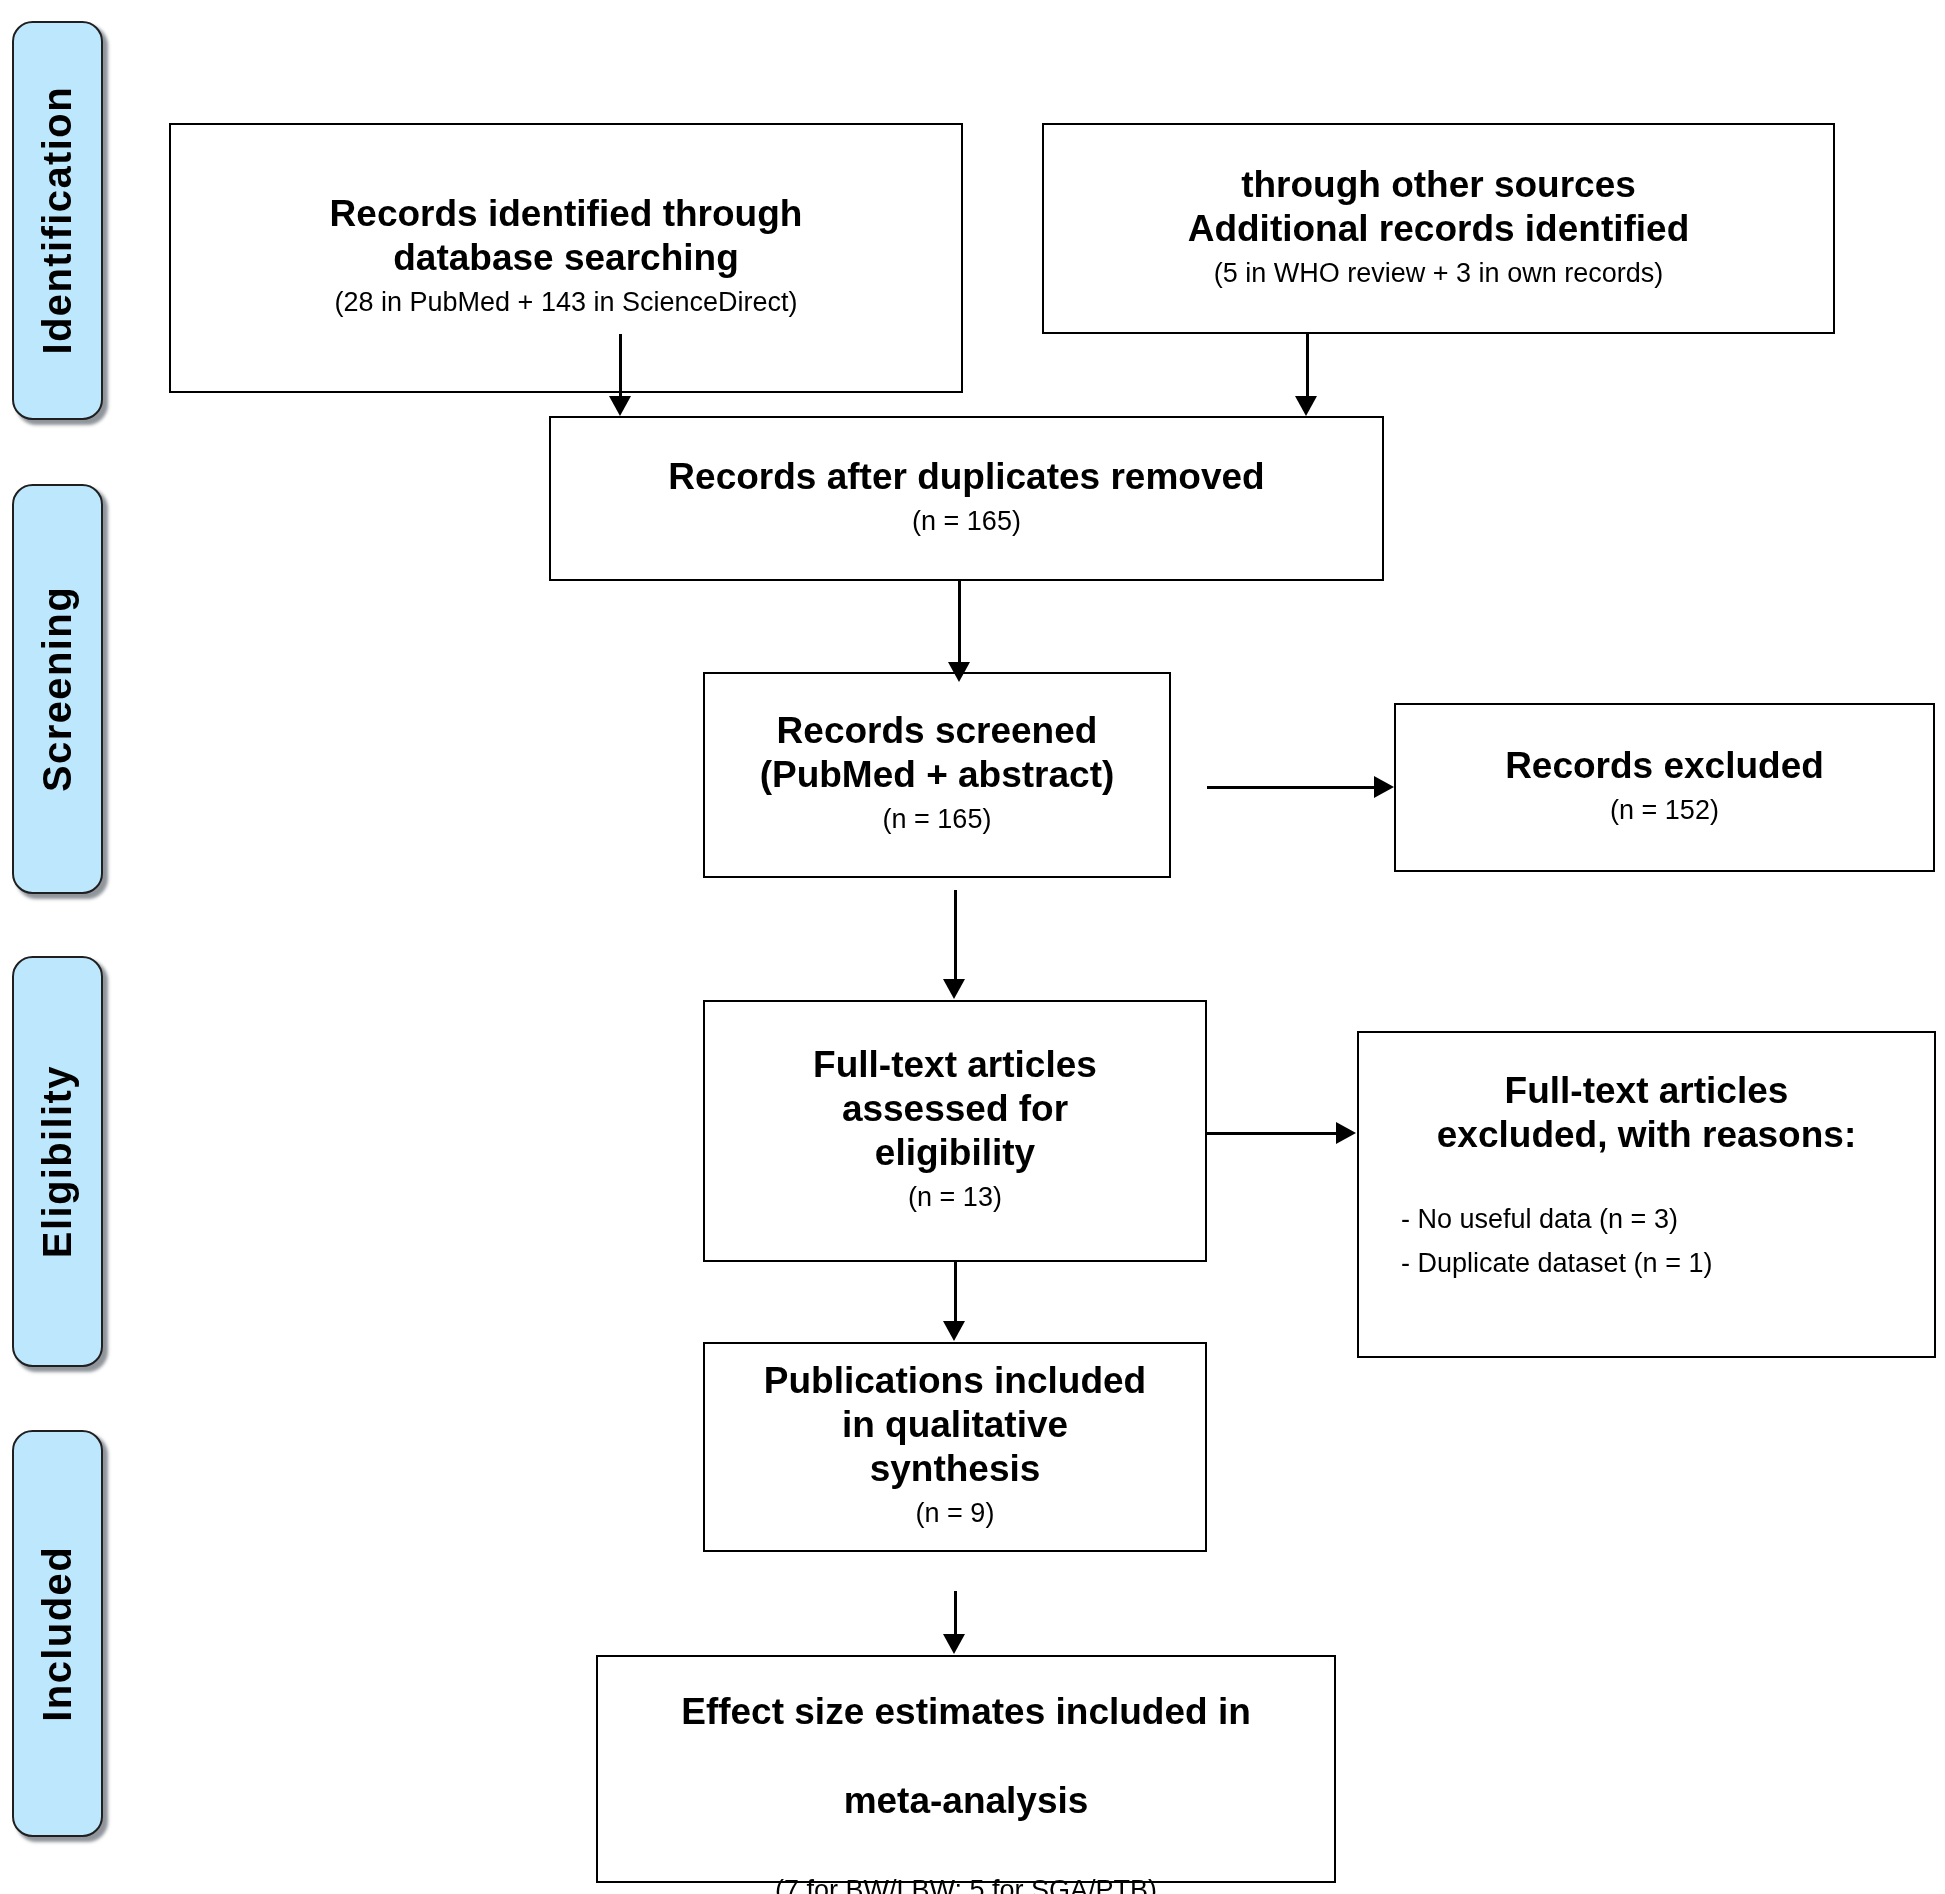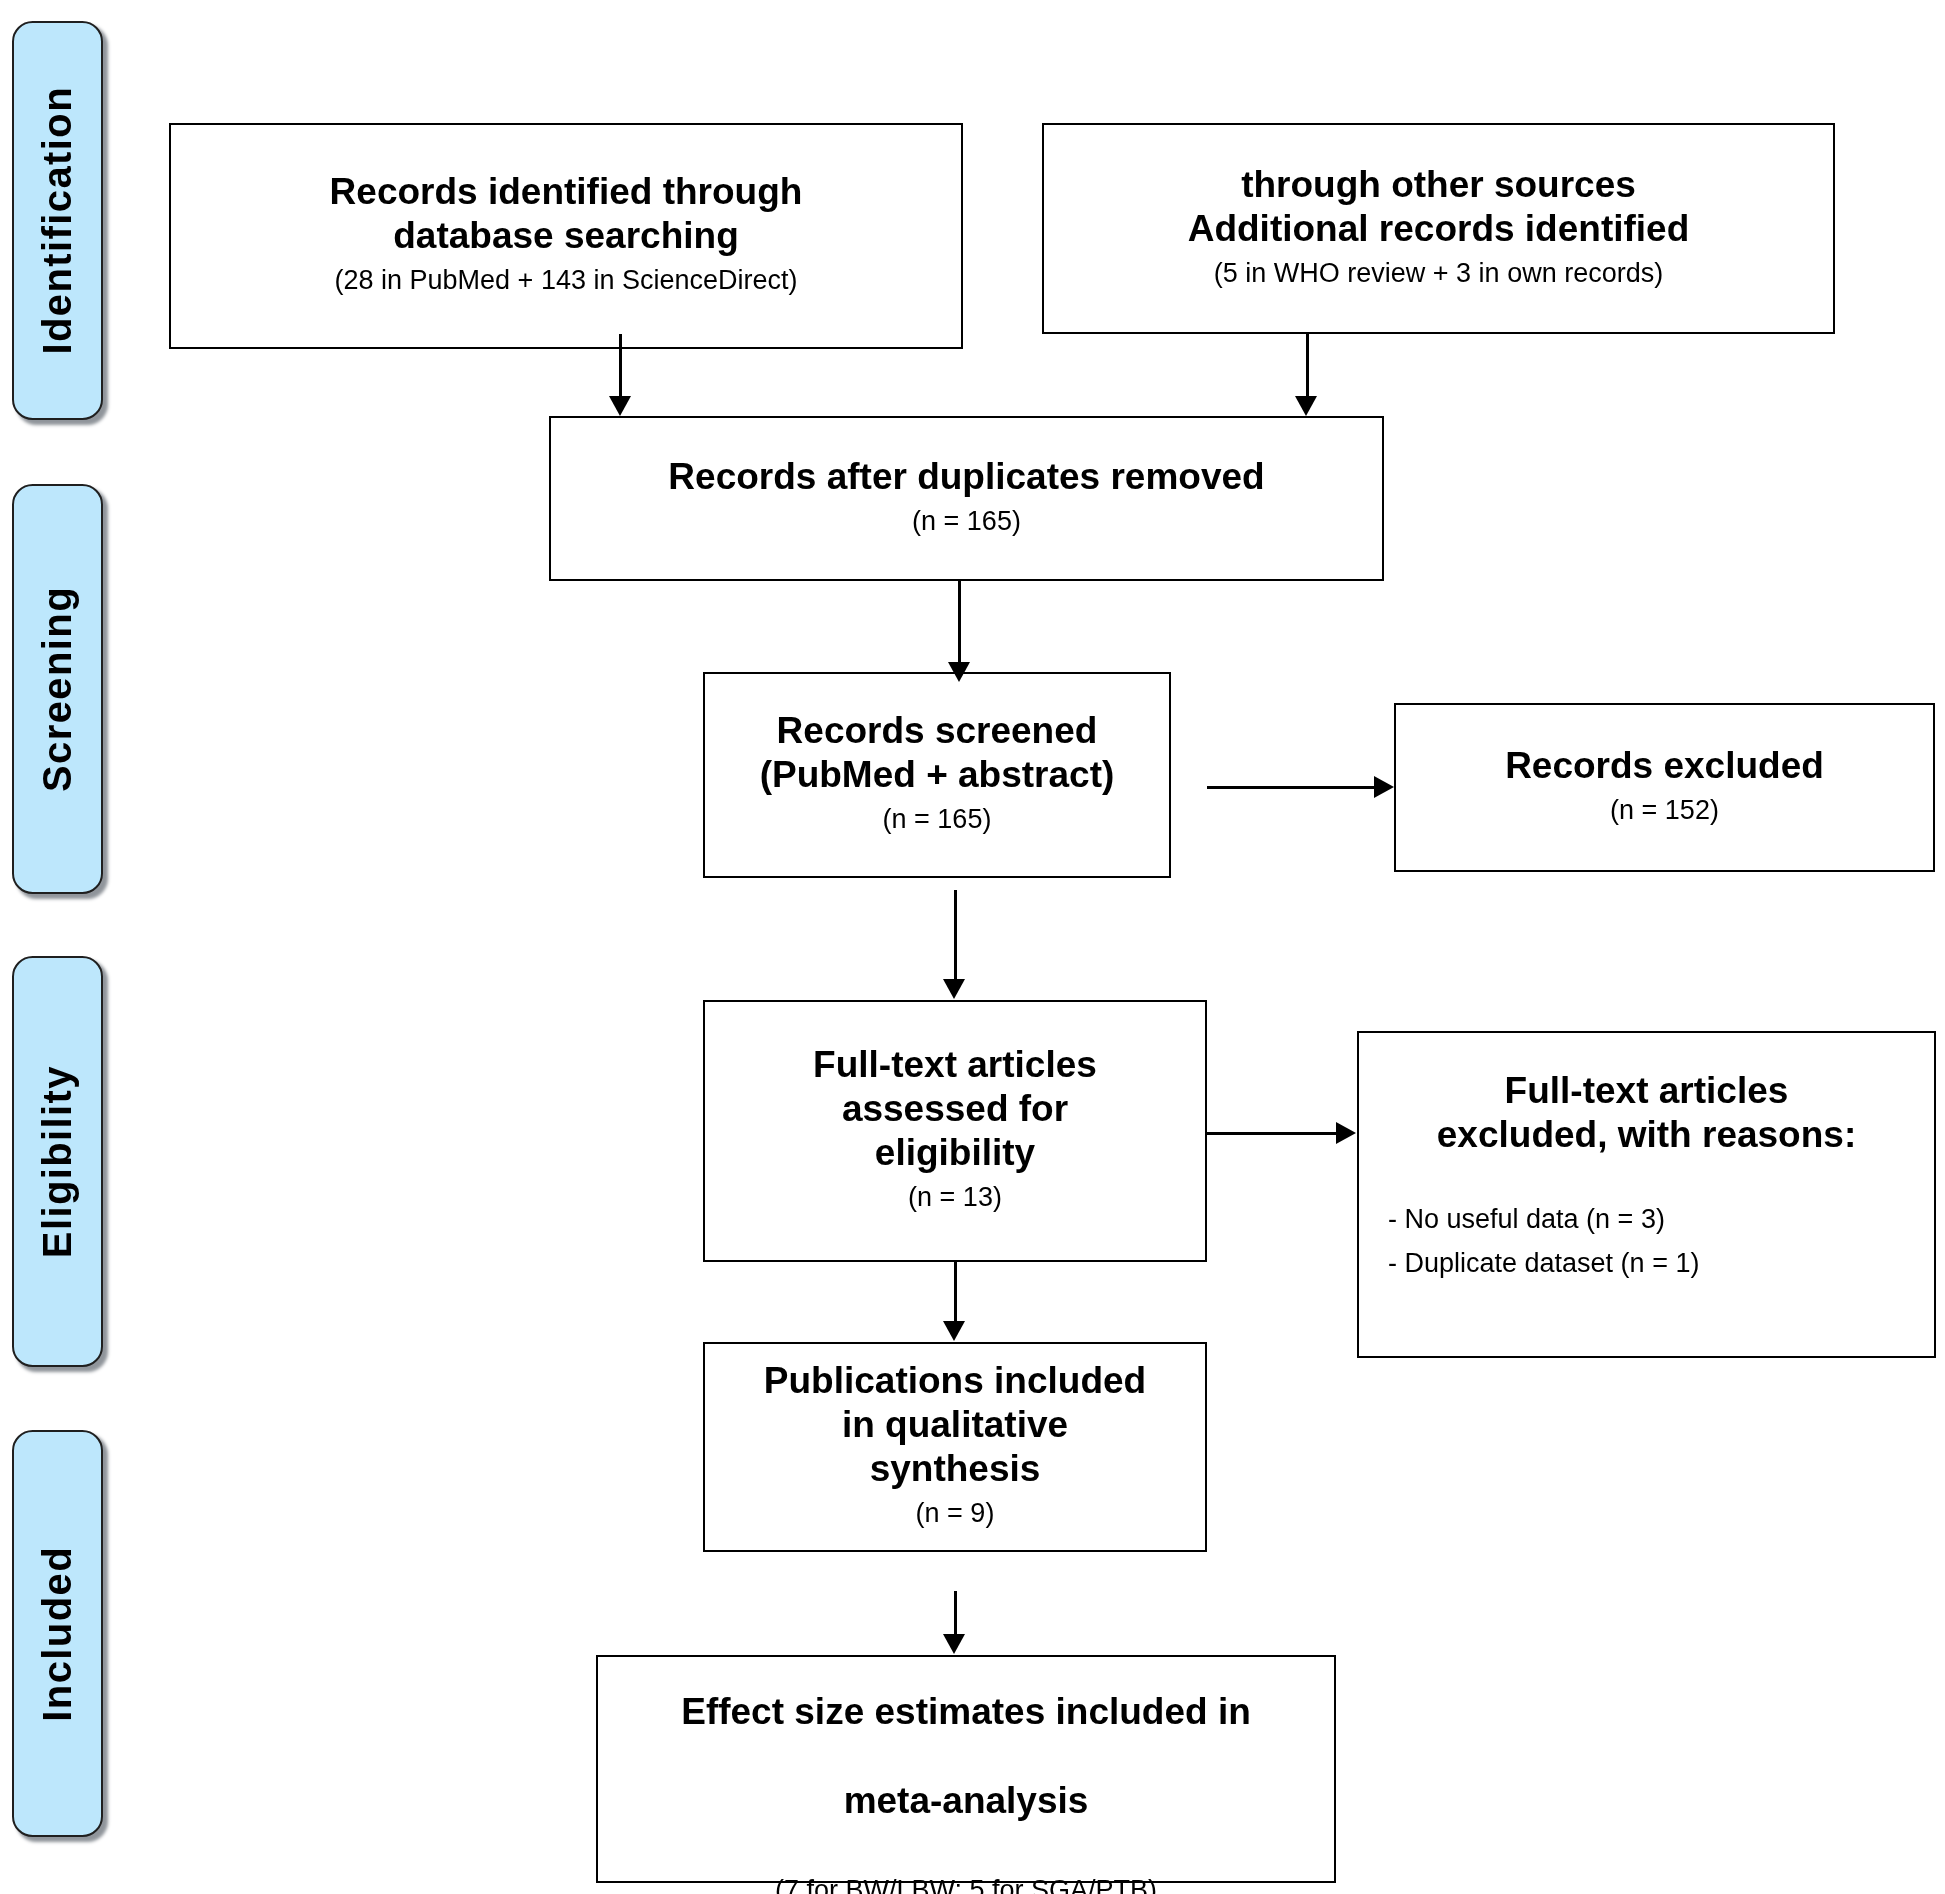--- a/index.html
+++ b/index.html
@@ -39,21 +39,21 @@
     align-items:center;justify-content:center;
     text-align:center;
   }
   .t{font-weight:bold;font-size:37px;line-height:44px;}
   .n{font-weight:normal;font-size:27px;line-height:44px;}
   .fbox.top-align{justify-content:flex-start;}
   .reasons{
     margin-top:40px;
     align-self:flex-start;
     text-align:left;
-    padding-left:29px;
+    padding-left:42px;
   }
   
   .vline{position:absolute;width:2.8px;background:#000;}
   .vhead{position:absolute;width:0;height:0;
     border-left:11.7px solid transparent;border-right:11.7px solid transparent;
     border-top:20.6px solid #000;}
   .hline{position:absolute;height:2.8px;background:#000;}
   .hhead{position:absolute;width:0;height:0;
     border-top:11.7px solid transparent;border-bottom:11.7px solid transparent;
     border-left:20.6px solid #000;}
@@ -69,21 +69,21 @@
   <div class="stage" style="top:484px;height:410px;">
     <div class="stage-label">Screening</div>
   </div>
   <div class="stage" style="top:956px;height:411px;">
     <div class="stage-label">Eligibility</div>
   </div>
   <div class="stage" style="top:1430px;height:407px;">
     <div class="stage-label">Included</div>
   </div>
 
-  <div class="fbox" style="left:169px;top:123px;width:794px;height:226px;">
+  <div class="fbox" style="left:169px;top:123px;width:794px;height:270px;">
     <div class="t">Records identified through</div>
     <div class="t">database searching</div>
     <div class="n">(28 in PubMed + 143 in ScienceDirect)</div>
   </div>
 
   <div class="fbox" style="left:1042px;top:123px;width:793px;height:211px;">
     <div class="t">through other sources</div>
     <div class="t">Additional records identified</div>
     <div class="n">(5 in WHO review + 3 in own records)</div>
   </div>

